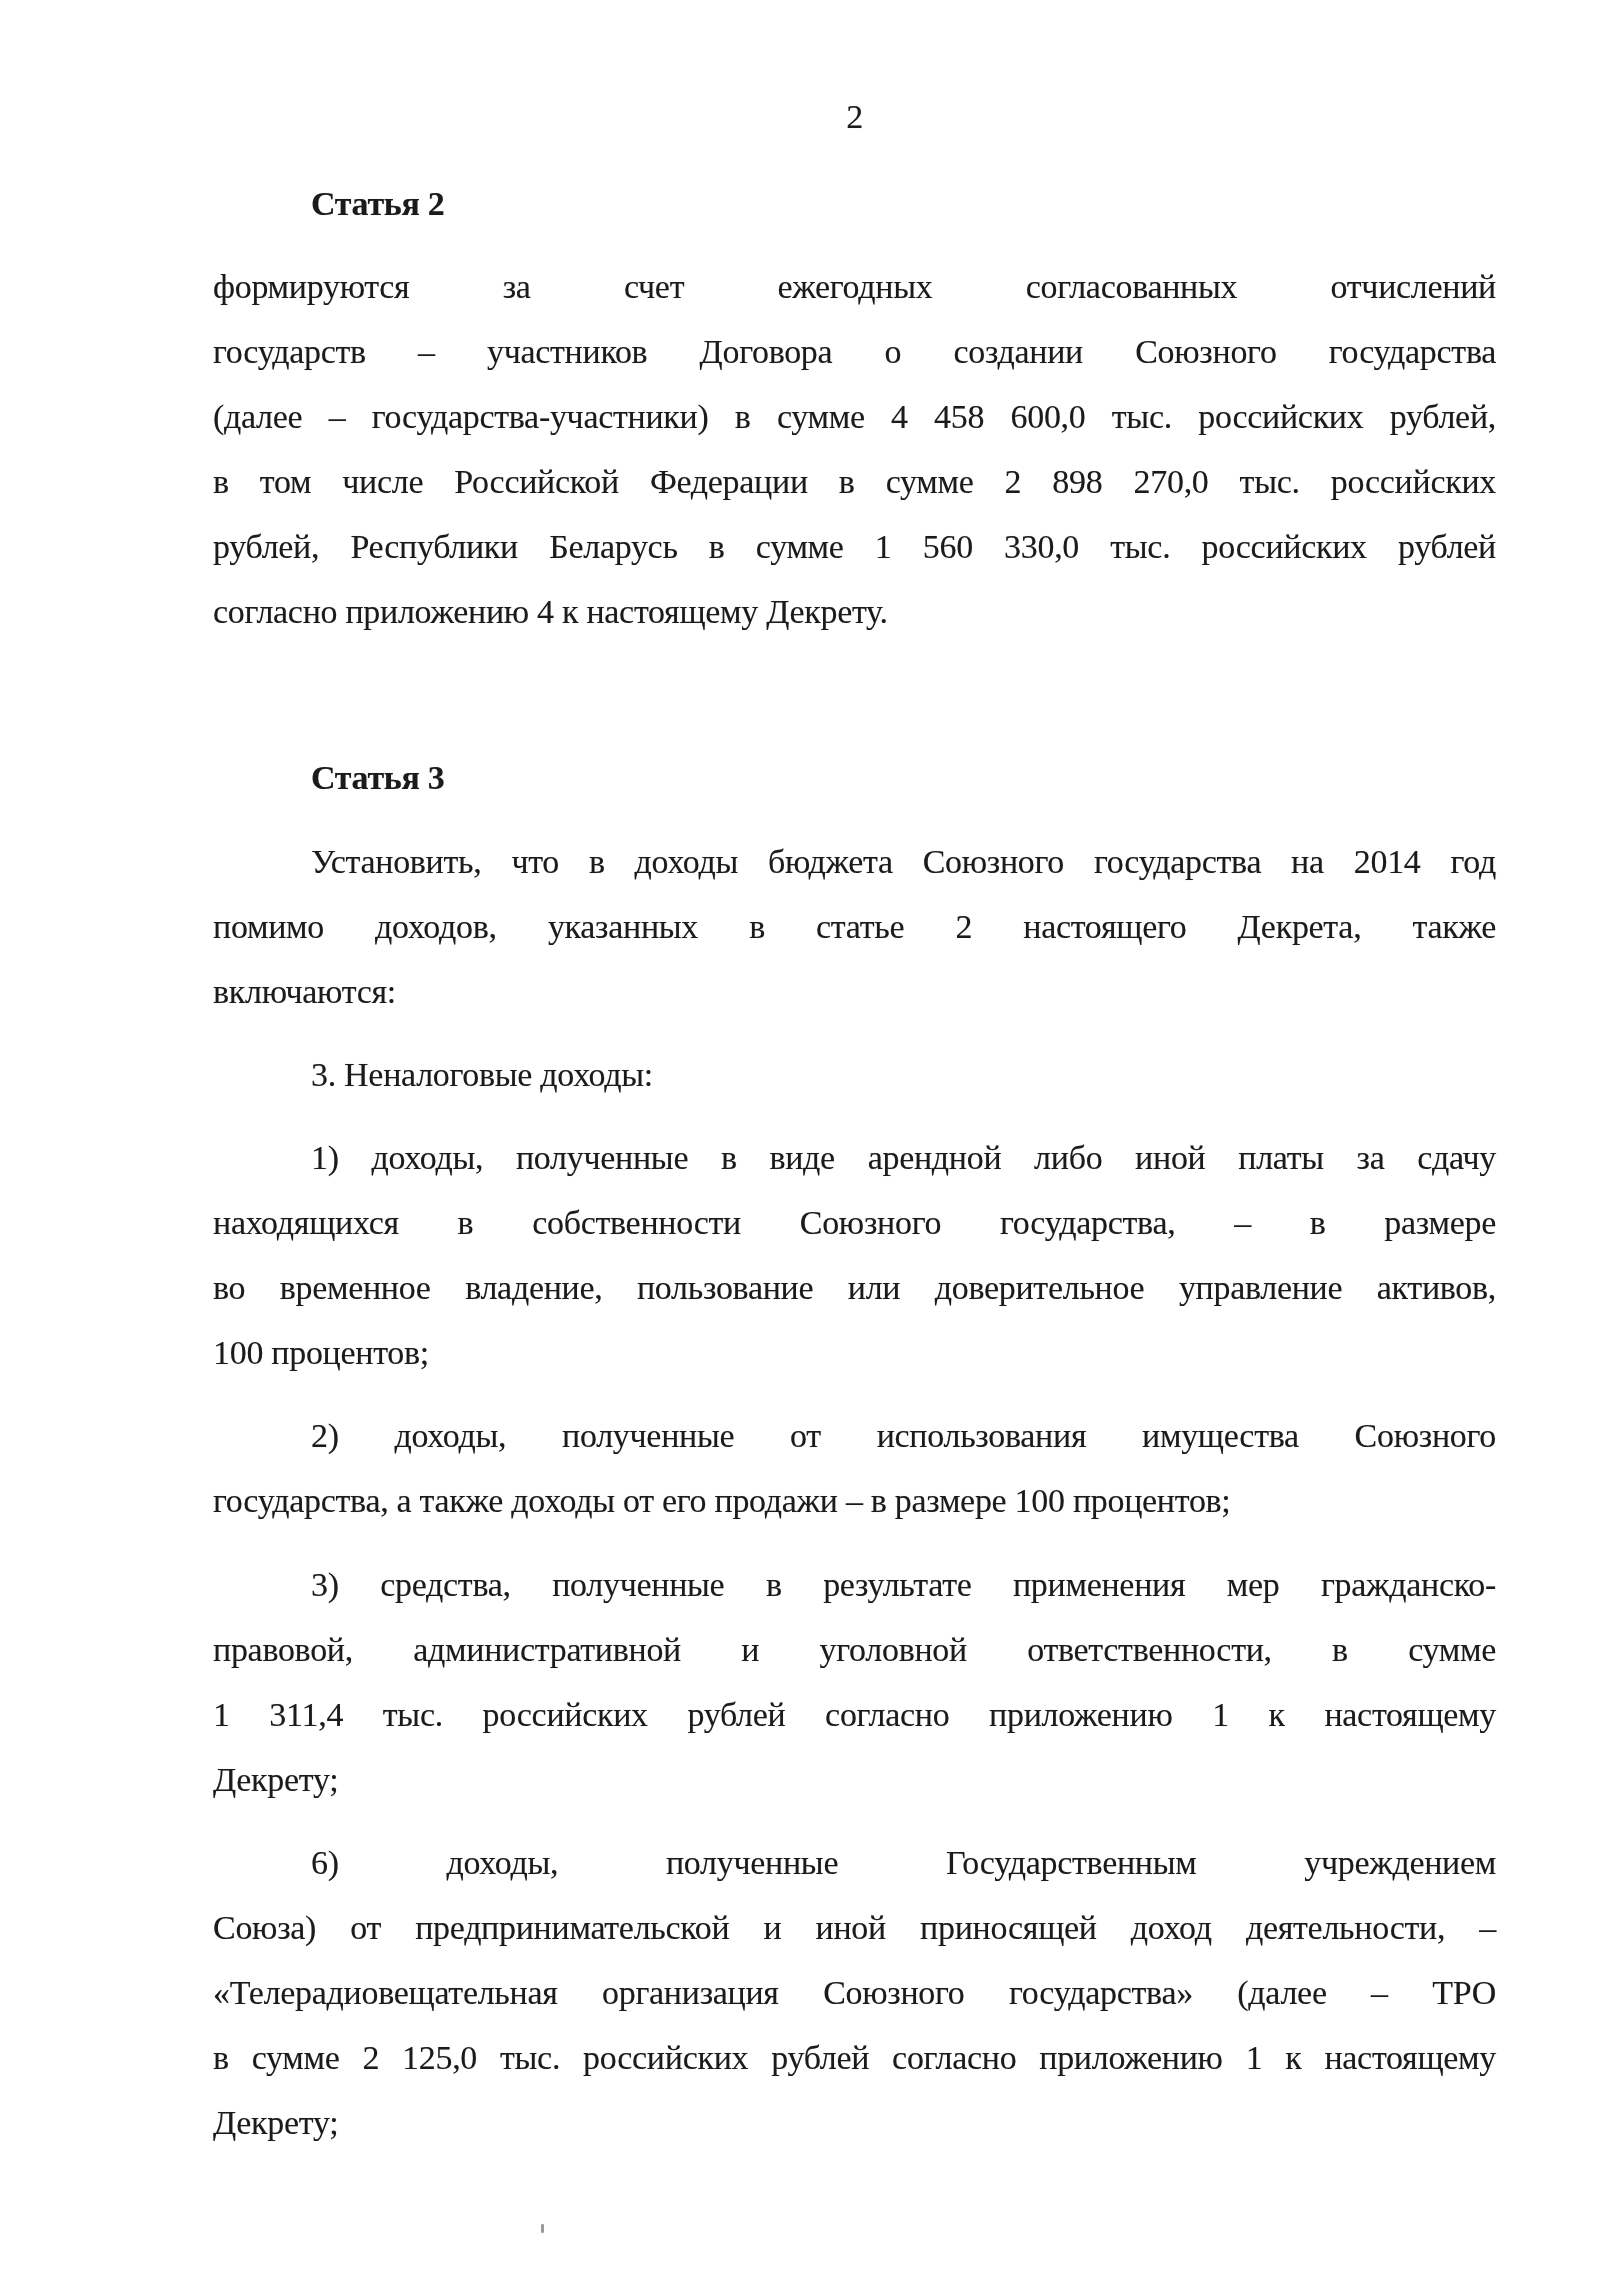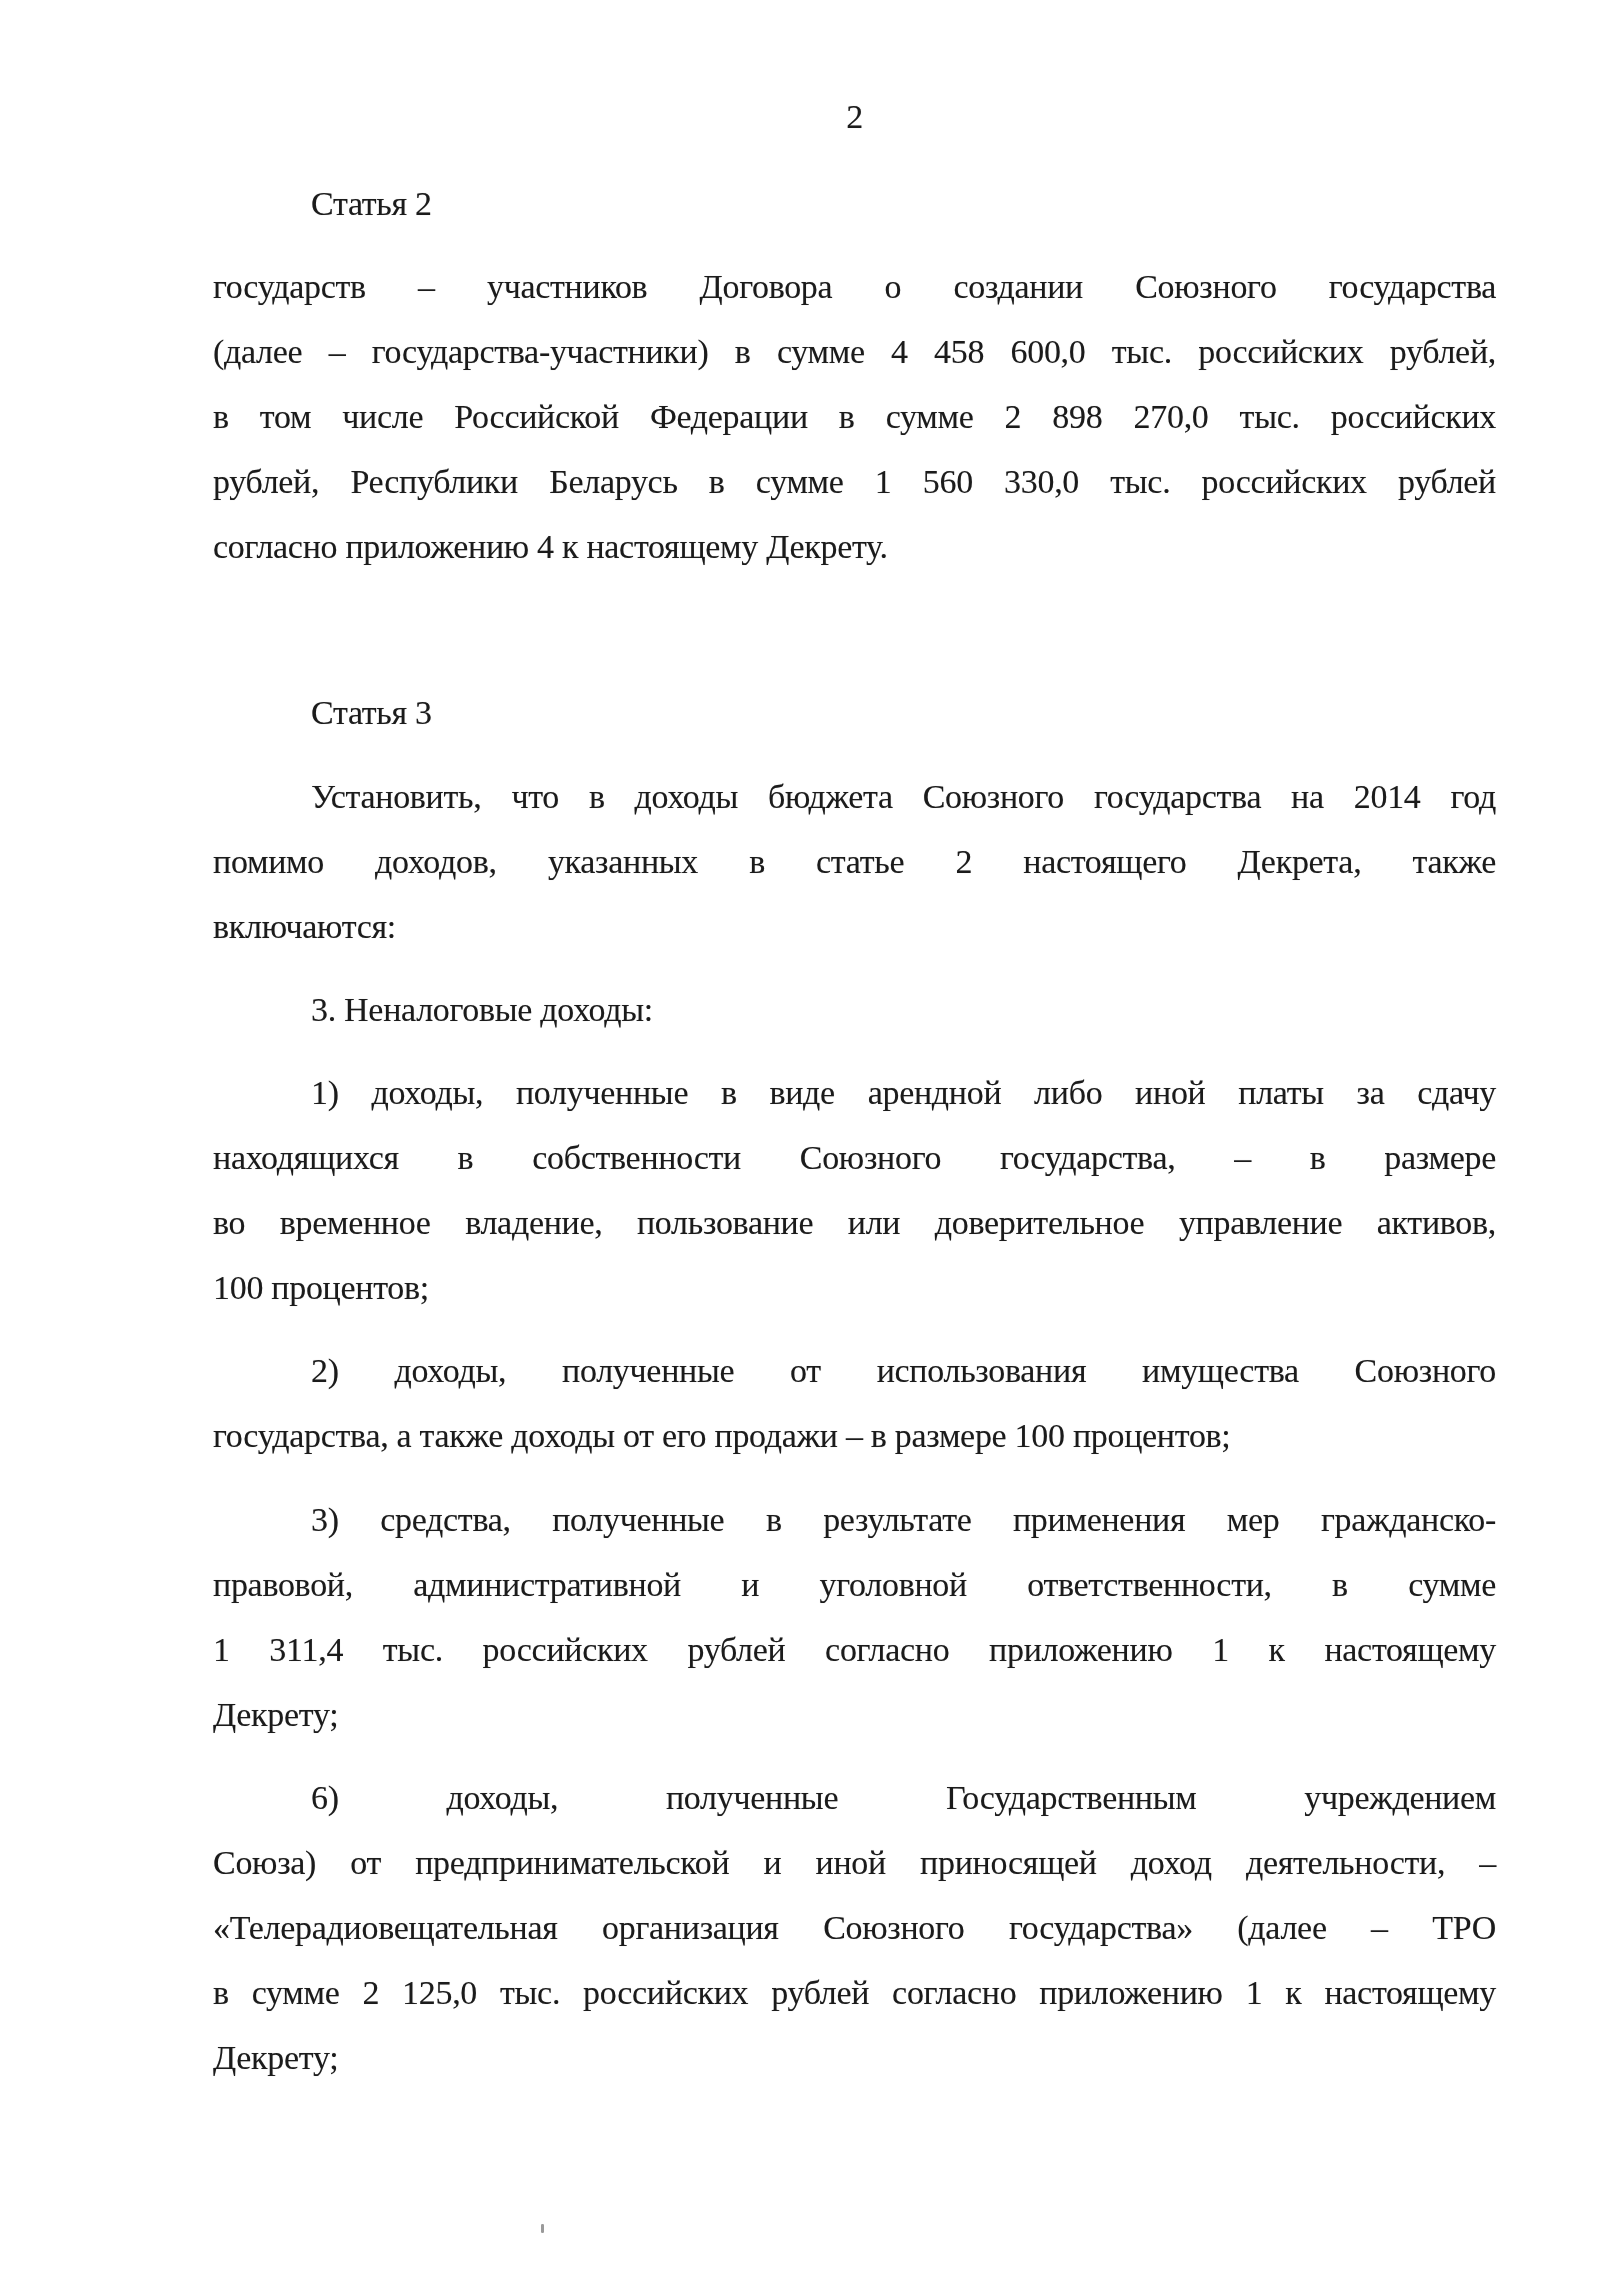--- a/index.html
+++ b/index.html
@@ -21,21 +21,21 @@
     font-size: 34px;
     letter-spacing: -0.3px;
     line-height: 65px;
   }
   .pagenum-row {
     text-align: center;
     line-height: 50px;
     font-size: 34px;
   }
   .heading {
-    font-weight: normal;
+    font-weight: bold;
     padding-left: 98px;
     margin-top: 101px;
     line-height: 65px;
   }
   .heading.first {
     margin-top: 29px;
   }
   .para {
     margin-top: 18.3px;
   }
@@ -61,20 +61,21 @@
 <div class="page">
   <div class="content">
 
     <div class="pagenum-row">
       <span>2</span>
     </div>
 
     <div class="heading first">Статья 2</div>
 
     <div class="para">
+      <div class="line">формируются за счет ежегодных согласованных отчислений</div>
       <div class="line">государств – участников Договора о создании Союзного государства</div>
       <div class="line">(далее – государства-участники) в сумме 4&nbsp;458&nbsp;600,0 тыс. российских рублей,</div>
       <div class="line">в том числе Российской Федерации в сумме 2&nbsp;898&nbsp;270,0 тыс. российских</div>
       <div class="line">рублей, Республики Беларусь в сумме 1&nbsp;560&nbsp;330,0 тыс. российских рублей</div>
       <div class="line last">согласно приложению 4 к настоящему Декрету.</div>
     </div>
 
     <div class="heading">Статья 3</div>
 
     <div class="para">

